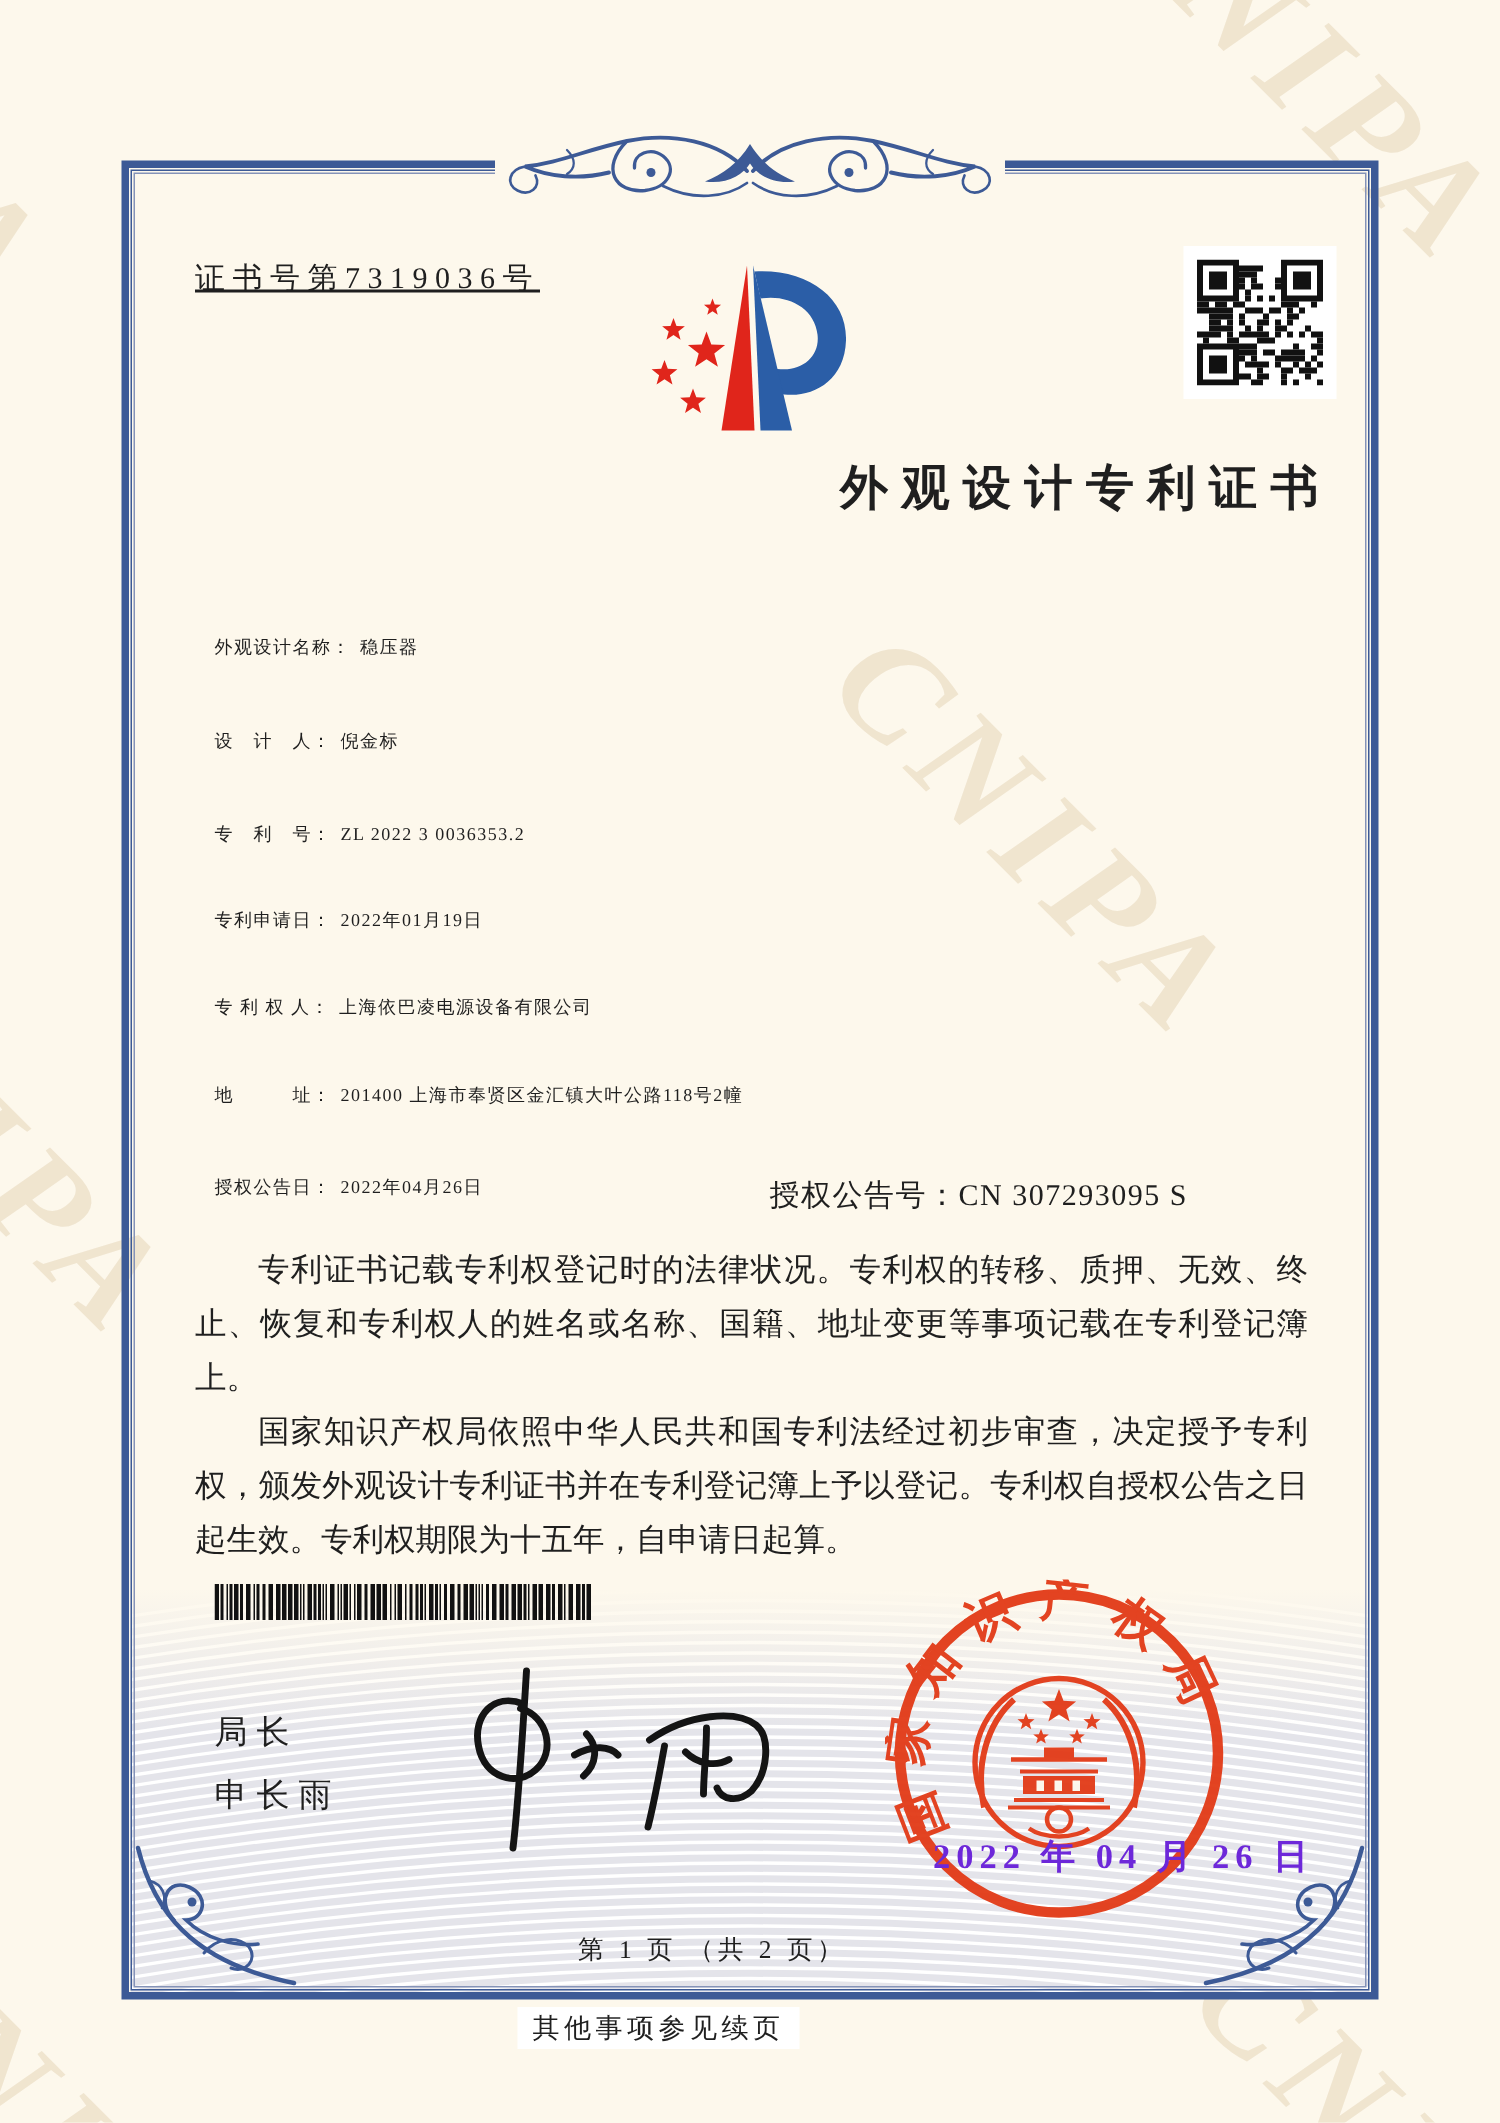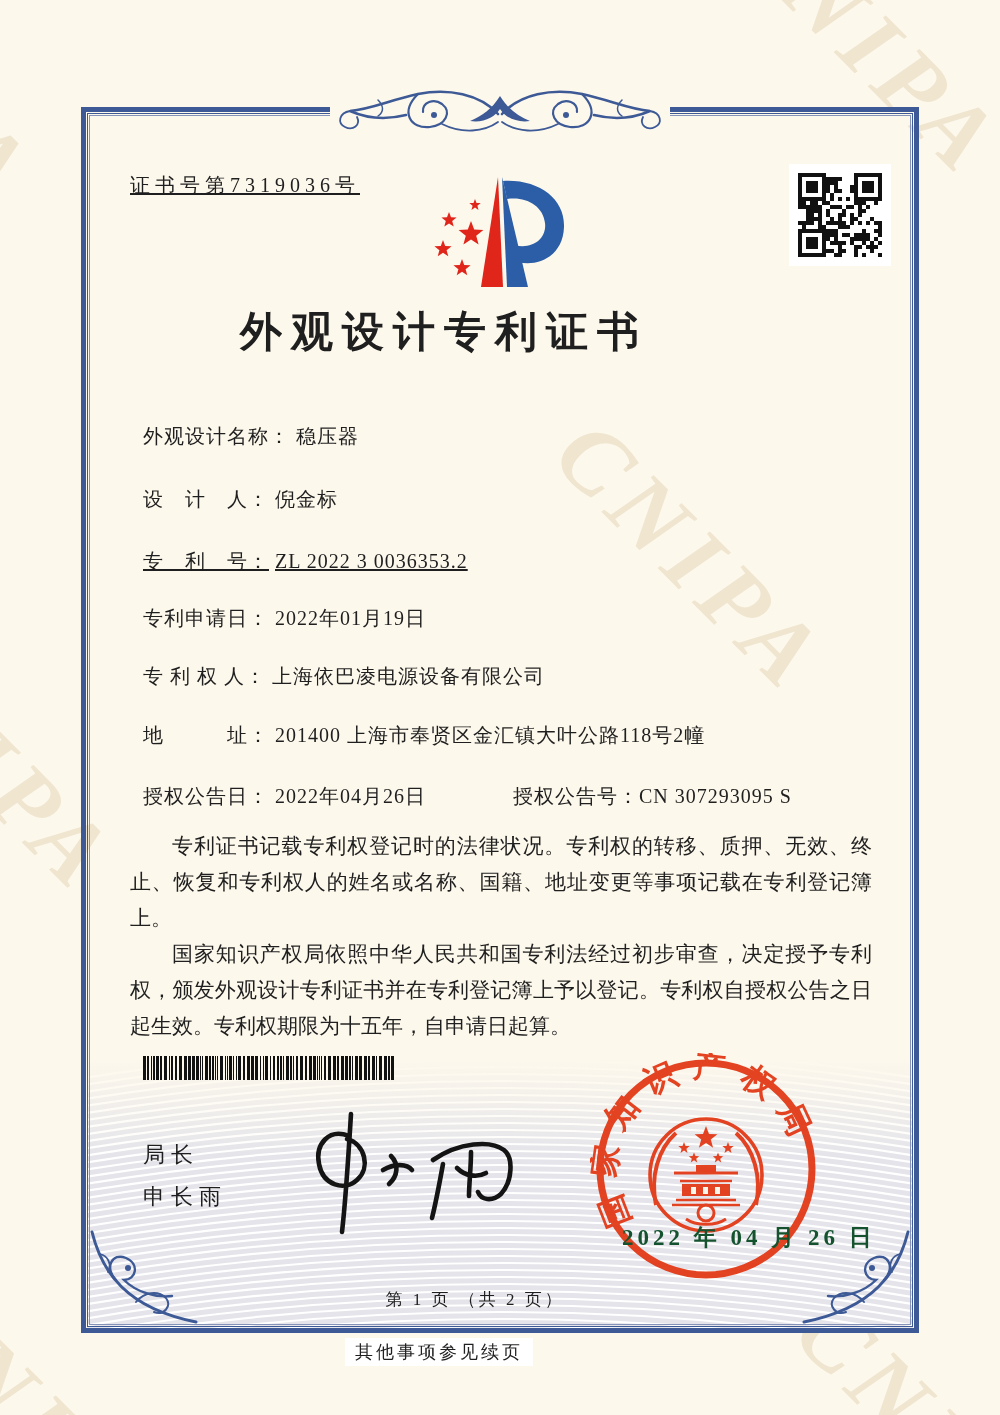--- a/index.html
+++ b/index.html
@@ -23,37 +23,37 @@
   .frame-l2{position:absolute;inset:3px;border:1px solid #8593b8;}
   
   .waves{position:absolute;left:87px;top:1046px;width:826px;height:282px;z-index:1;overflow:hidden;}
   .waves-fade{position:absolute;left:87px;top:1046px;width:826px;height:110px;z-index:1;
     background:linear-gradient(#fdf8ec 12%,rgba(253,248,236,0));}
   
   .cert-no{position:absolute;left:130px;top:172px;font-size:20px;letter-spacing:5px;z-index:2;text-decoration:underline;}
   .qr-box{position:absolute;left:789px;top:164px;width:102px;height:102px;background:#fff;z-index:2;
     display:flex;align-items:center;justify-content:center;}
   .logo{position:absolute;left:415px;top:165px;z-index:2;}
-  .title{position:absolute;left:0;top:304px;width:888px;text-align:center;
-    font-size:42px;font-weight:bold;letter-spacing:9px;z-index:2;}
-  
-  .field{position:absolute;left:143px;font-size:20px;letter-spacing:1px;z-index:2;white-space:nowrap;}
+  .title{position:absolute;left:0;top:304px;width:888px;text-align:right;
+    font-size:32px;font-weight:bold;letter-spacing:9px;z-index:2;}
+  
+  .field{position:absolute;left:143px;font-size:12px;letter-spacing:1px;z-index:2;white-space:nowrap;}
   .field .val{margin-left:6px;}
   .grant-no{position:absolute;left:513px;top:783px;font-size:20px;letter-spacing:1px;z-index:2;white-space:nowrap;}
   
   .body-text{position:absolute;left:130px;top:828px;width:742px;z-index:2;
     font-size:21px;line-height:36px;text-align:justify;}
   .body-text p{margin:0;text-indent:2em;}
   
   .barcode{position:absolute;left:143px;top:1056px;z-index:2;}
   .officer{position:absolute;left:143px;font-size:22px;letter-spacing:6px;z-index:2;}
   .sig{position:absolute;left:285px;top:1106px;z-index:3;}
   .seal{position:absolute;left:590px;top:1053px;z-index:3;opacity:0.95;}
   .seal-date{position:absolute;left:622px;top:1222px;z-index:4;font-size:23px;
-    letter-spacing:4px;font-weight:bold;color:#14532d;white-space:nowrap;}
+    letter-spacing:4px;font-weight:bold;color:#6d28d9;white-space:nowrap;}
   .page-info{position:absolute;left:0;top:1288px;width:950px;text-align:center;
     font-size:17px;letter-spacing:3px;z-index:2;}
   .cont-note{position:absolute;left:345px;top:1338px;width:188px;height:28px;background:#ffffff;
     display:flex;align-items:center;justify-content:center;font-size:18px;letter-spacing:3px;z-index:2;}
   .corner-flo{position:absolute;z-index:2;}
   .top-orn{position:absolute;left:330px;top:82px;z-index:2;}
 </style>
 </head>
 <body>
 
@@ -317,21 +317,21 @@
 </svg>
 
 <div class="title">外观设计专利证书</div>
 
 <div class="field" style="top:423px;">
   <span>外观设计名称：</span><span class="val">稳压器</span>
 </div>
 <div class="field" style="top:486px;">
   <span>设　计　人：</span><span class="val">倪金标</span>
 </div>
-<div class="field" style="top:548px;text-decoration:underline;">
+<div class="field" style="top:548px;">
   <span>专　利　号：</span><span class="val">ZL 2022 3 0036353.2</span>
 </div>
 <div class="field" style="top:605px;">
   <span>专利申请日：</span><span class="val">2022年01月19日</span>
 </div>
 <div class="field" style="top:663px;">
   <span>专 利 权 人：</span><span class="val">上海依巴凌电源设备有限公司</span>
 </div>
 <div class="field" style="top:722px;">
   <span>地　　　址：</span><span class="val">201400 上海市奉贤区金汇镇大叶公路118号2幢</span>

